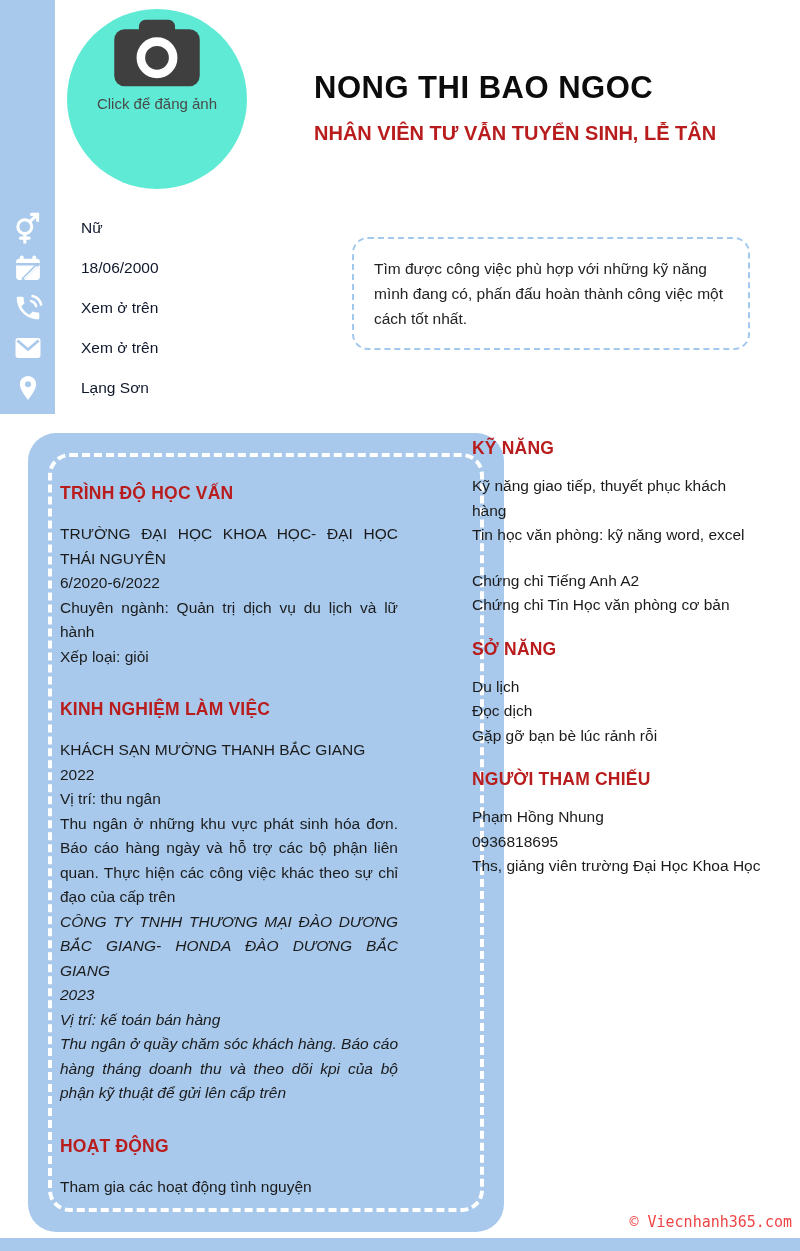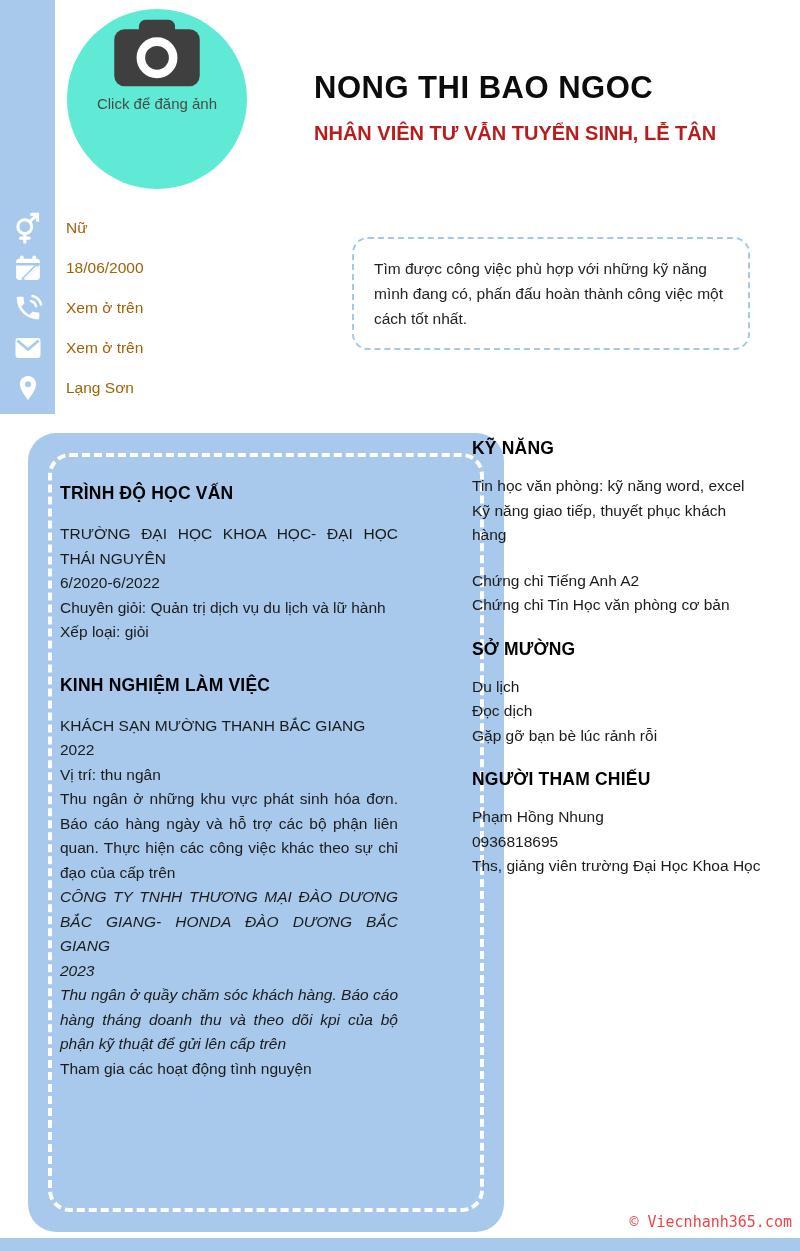--- a/index.html
+++ b/index.html
@@ -19,32 +19,32 @@
   .photo svg{display:block;margin-top:6px;}
   .photo-label{font-size:15px;color:#4a4a4a;margin-top:4px;}
   
   .header-text{position:absolute;left:314px;top:70px;width:430px;}
   .cv-name{font-size:31px;font-weight:800;letter-spacing:.5px;color:#0c0c0c;line-height:36px;margin:0;}
   .cv-title{font-size:20px;font-weight:800;color:#b91c1c;line-height:26px;margin:14px 0 0 0;}
   
   .contact-list{position:absolute;left:0;top:208px;width:330px;}
   .contact-row{display:flex;align-items:center;height:40px;}
   .contact-icon{width:55px;display:flex;align-items:center;justify-content:center;flex:0 0 55px;}
-  .contact-value{margin-left:11px;font-size:15.5px;color:#a16207;}
+  .contact-value{margin-left:26px;font-size:15.5px;color:#0f172a;}
   
   .objective{
     position:absolute;left:352px;top:237px;width:398px;box-sizing:border-box;
     border:2px dashed #a2c8ee;border-radius:16px;padding:17px 20px;
     font-size:15.5px;line-height:25px;color:#232323;
   }
   
   .left-box{position:absolute;left:28px;top:433px;width:476px;height:799px;background:var(--blue);border-radius:28px;}
   .left-inner{position:absolute;left:20px;top:20px;right:20px;bottom:20px;border:4px dashed #ffffff;border-radius:22px;}
   .left-content{position:absolute;left:32px;top:50px;width:338px;}
-  .sec-heading{font-size:17.5px;font-weight:800;color:#000000;margin:0 0 18px 0;letter-spacing:.2px;}
+  .sec-heading{font-size:17.5px;font-weight:800;color:#b91c1c;margin:0 0 18px 0;letter-spacing:.2px;}
   .left-content .body,.right-col .body{font-size:15.5px;line-height:24.5px;color:#1b1b1b;margin:0;}
   .justify{text-align:justify;}
   .gap-lg{margin-top:30px;}
   .gap-md{font-style:italic;}
   
   .right-col{position:absolute;left:472px;top:438px;width:290px;}
   .right-col .sec-heading{margin:0 0 15px 0;}
   .right-col section{margin-bottom:21px;}
   .skill-item{margin-bottom:13px;}
   
@@ -137,61 +137,63 @@
   <span>Tìm được công việc phù hợp với những kỹ năng mình đang có, phấn đấu hoàn thành công việc một cách tốt nhất.</span>
 </div>
 
 <div class="left-box">
   <div class="left-inner"></div>
   <div class="left-content">
     <section>
       <h3 class="sec-heading">TRÌNH ĐỘ HỌC VẤN</h3>
       <div class="body justify">TRƯỜNG ĐẠI HỌC KHOA HỌC- ĐẠI HỌC THÁI NGUYÊN</div>
       <div class="body">6/2020-6/2022</div>
-      <div class="body justify">Chuyên giỏi: Quản trị dịch vụ du lịch và lữ hành</div>
+      <div class="body justify">Chuyên ngành: Quản trị dịch vụ du lịch và lữ hành</div>
       <div class="body">Xếp loại: giỏi</div>
     </section>
 
     <section>
       <h3 class="sec-heading gap-lg">KINH NGHIỆM LÀM VIỆC</h3>
 
       <div>
         <div class="body justify">KHÁCH SẠN MƯỜNG THANH BẮC GIANG</div>
         <div class="body">2022</div>
         <div class="body">Vị trí: thu ngân</div>
         <div class="body justify">Thu ngân ở những khu vực phát sinh hóa đơn. Báo cáo hàng ngày và hỗ trợ các bộ phận liên quan. Thực hiện các công việc khác theo sự chỉ đạo của cấp trên</div>
       </div>
 
       <div class="gap-md">
         <div class="body justify">CÔNG TY TNHH THƯƠNG MẠI ĐÀO DƯƠNG BẮC GIANG- HONDA ĐÀO DƯƠNG BẮC GIANG</div>
         <div class="body">2023</div>
+        <div class="body">Vị trí: kế toán bán hàng</div>
         <div class="body justify">Thu ngân ở quầy chăm sóc khách hàng. Báo cáo hàng tháng doanh thu và theo dõi kpi của bộ phận kỹ thuật để gửi lên cấp trên</div>
       </div>
     </section>
 
     <section>
+      <h3 class="sec-heading gap-lg">HOẠT ĐỘNG</h3>
       <div class="body">Tham gia các hoạt động tình nguyện</div>
     </section>
   </div>
 </div>
 
 <div class="right-col">
   <section>
     <h3 class="sec-heading">KỸ NĂNG</h3>
+    <div class="body skill-item">Kỹ năng giao tiếp, thuyết phục khách hàng</div>
     <div class="body skill-item">Tin học văn phòng: kỹ năng word, excel</div>
-    <div class="body skill-item">Kỹ năng giao tiếp, thuyết phục khách hàng</div>
   </section>
 
   <section>
     <div class="body">Chứng chỉ Tiếng Anh A2</div>
     <div class="body">Chứng chỉ Tin Học văn phòng cơ bản</div>
   </section>
 
   <section>
-    <h3 class="sec-heading">SỞ MƯỜNG</h3>
+    <h3 class="sec-heading">SỞ NĂNG</h3>
     <div class="body">Du lịch</div>
     <div class="body">Đọc dịch</div>
     <div class="body">Gặp gỡ bạn bè lúc rảnh rỗi</div>
   </section>
 
   <section>
     <h3 class="sec-heading">NGƯỜI THAM CHIẾU</h3>
     <div class="body">Phạm Hồng Nhung</div>
     <div class="body">0936818695</div>
     <div class="body justify">Ths, giảng viên trường Đại Học Khoa Học</div>

